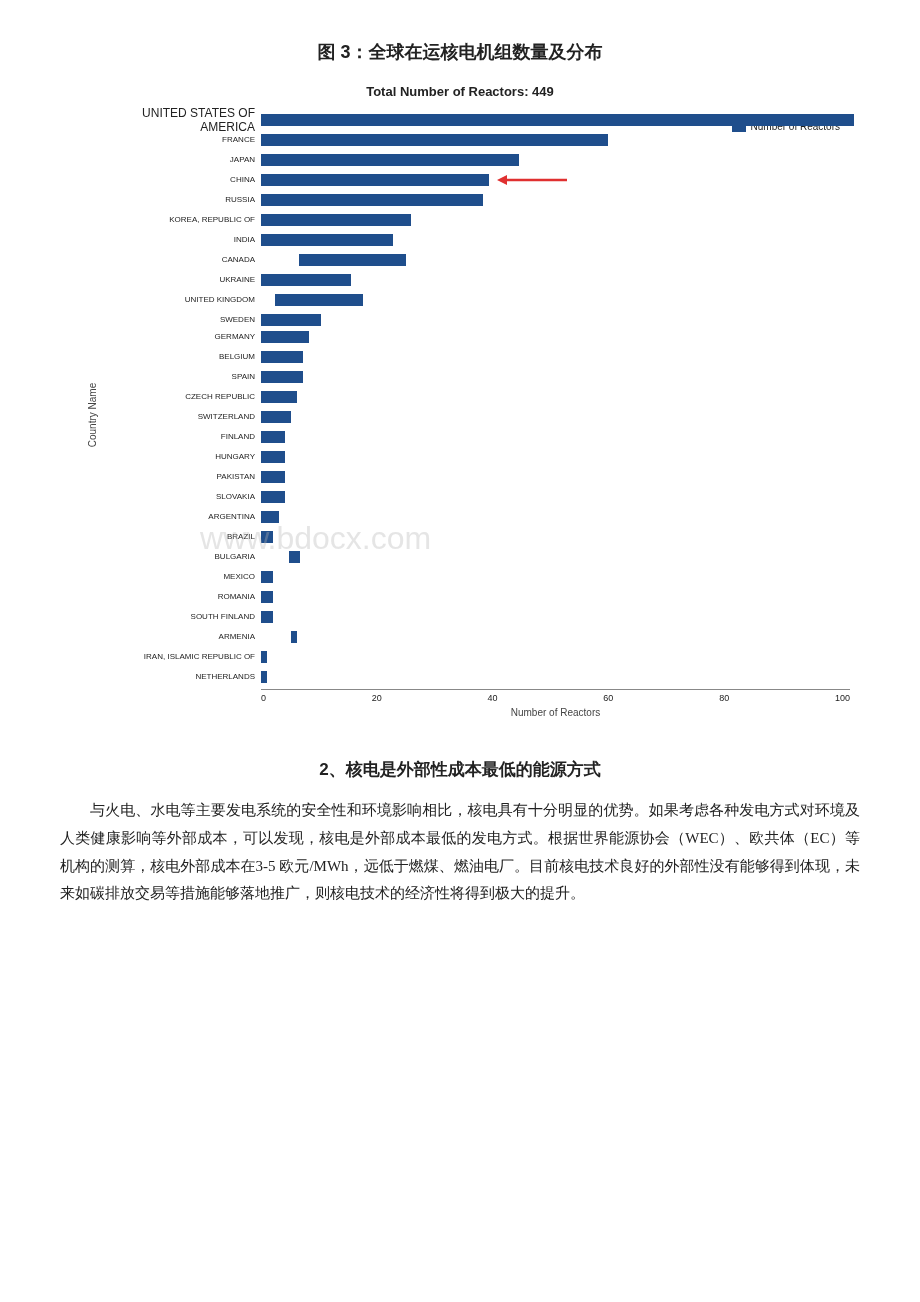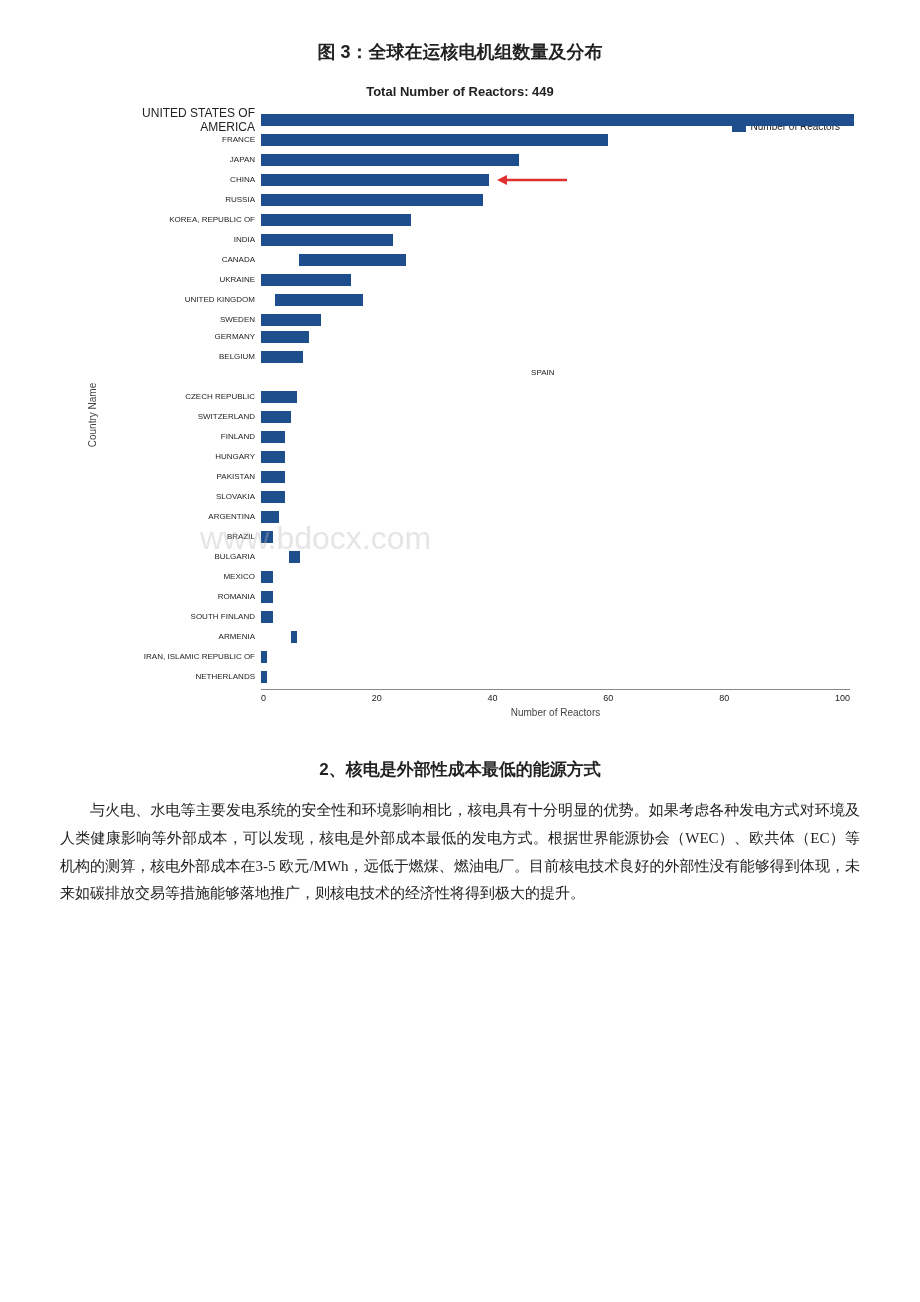--- a/index.html
+++ b/index.html
@@ -197,21 +197,21 @@
             <div style="flex: 1 1 0%; display: flex; align-items: center; position: relative;">
               <div class="bar-fill" style="height: 12px; background: rgb(31, 78, 140); width: 8%; display: block;"></div>
             </div>
           </div>
           <div class="bar-row" style="display: flex; align-items: center; margin-bottom: 3px; height: 17px;">
             <div class="bar-label" style="width: 165px; font-size: 8px; font-family: Arial, sans-serif; text-align: right; padding-right: 6px; color: rgb(34, 34, 34); flex-shrink: 0;">BELGIUM</div>
             <div style="flex: 1 1 0%; display: flex; align-items: center; position: relative;">
               <div class="bar-fill" style="height: 12px; background: rgb(31, 78, 140); width: 7%; display: block;"></div>
             </div>
           </div>
-          <div class="bar-row" style="display: flex; align-items: center; margin-bottom: 3px; height: 17px; flex-direction: column;">
+          <div class="bar-row" style="display: flex; align-items: center; margin-bottom: 3px; height: 17px;">
             <div class="bar-label" style="width: 165px; font-size: 8px; font-family: Arial, sans-serif; text-align: right; padding-right: 6px; color: rgb(34, 34, 34); flex-shrink: 0;">SPAIN</div>
             <div style="flex: 1 1 0%; display: flex; align-items: center; position: relative;">
               <div class="bar-fill" style="height: 12px; background: rgb(31, 78, 140); width: 7%; display: block;"></div>
             </div>
           </div>
           <div class="bar-row" style="display: flex; align-items: center; margin-bottom: 3px; height: 17px;">
             <div class="bar-label" style="width: 165px; font-size: 8px; font-family: Arial, sans-serif; text-align: right; padding-right: 6px; color: rgb(34, 34, 34); flex-shrink: 0;">CZECH REPUBLIC</div>
             <div style="flex: 1 1 0%; display: flex; align-items: center; position: relative;">
               <div class="bar-fill" style="height: 12px; background: rgb(31, 78, 140); width: 6%; display: block;"></div>
             </div>

